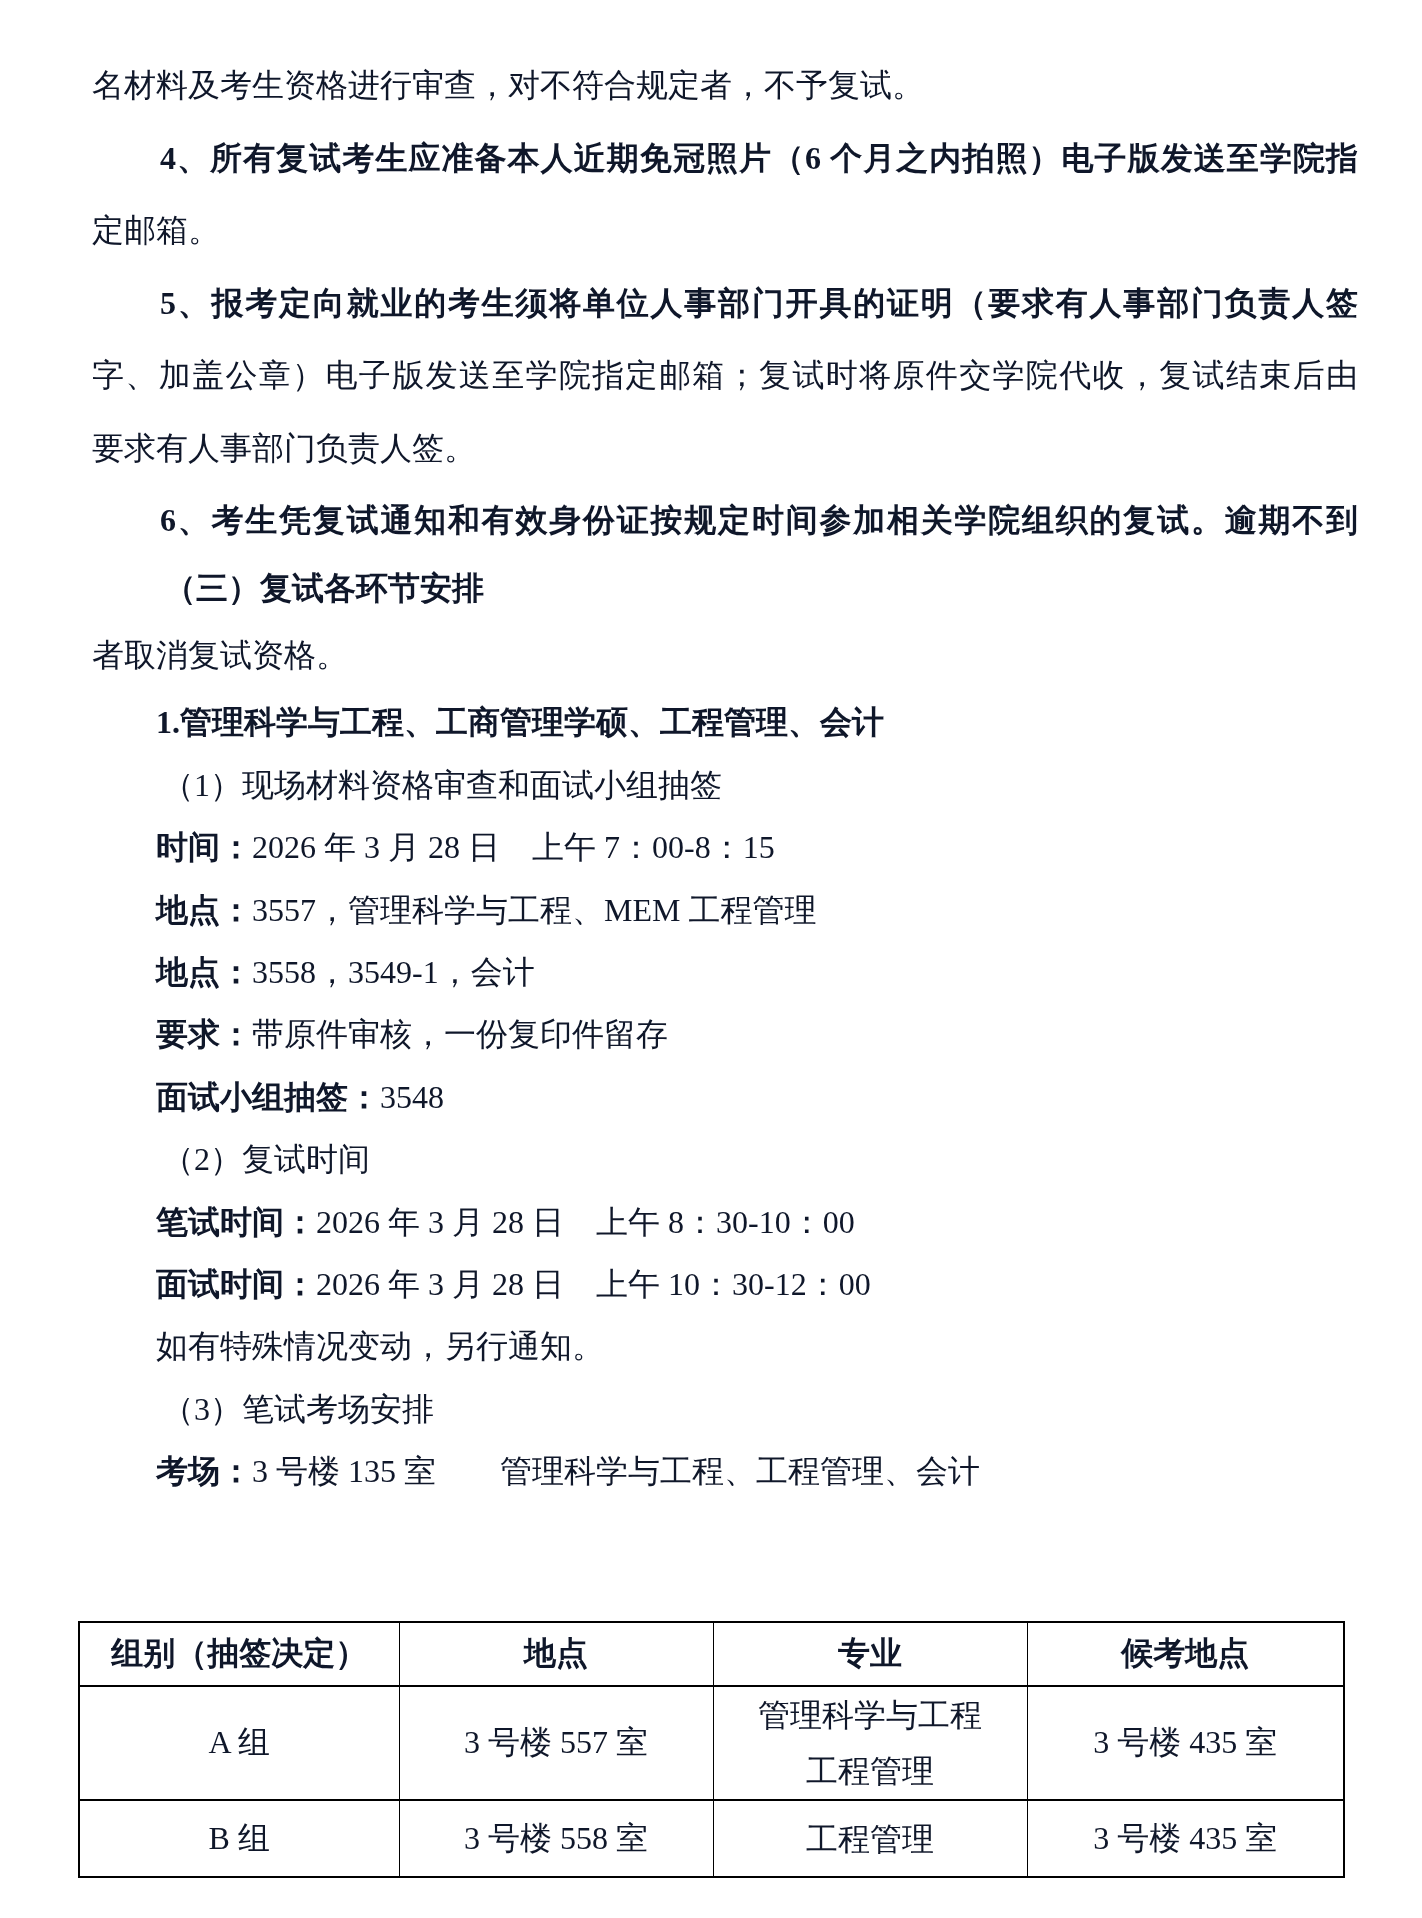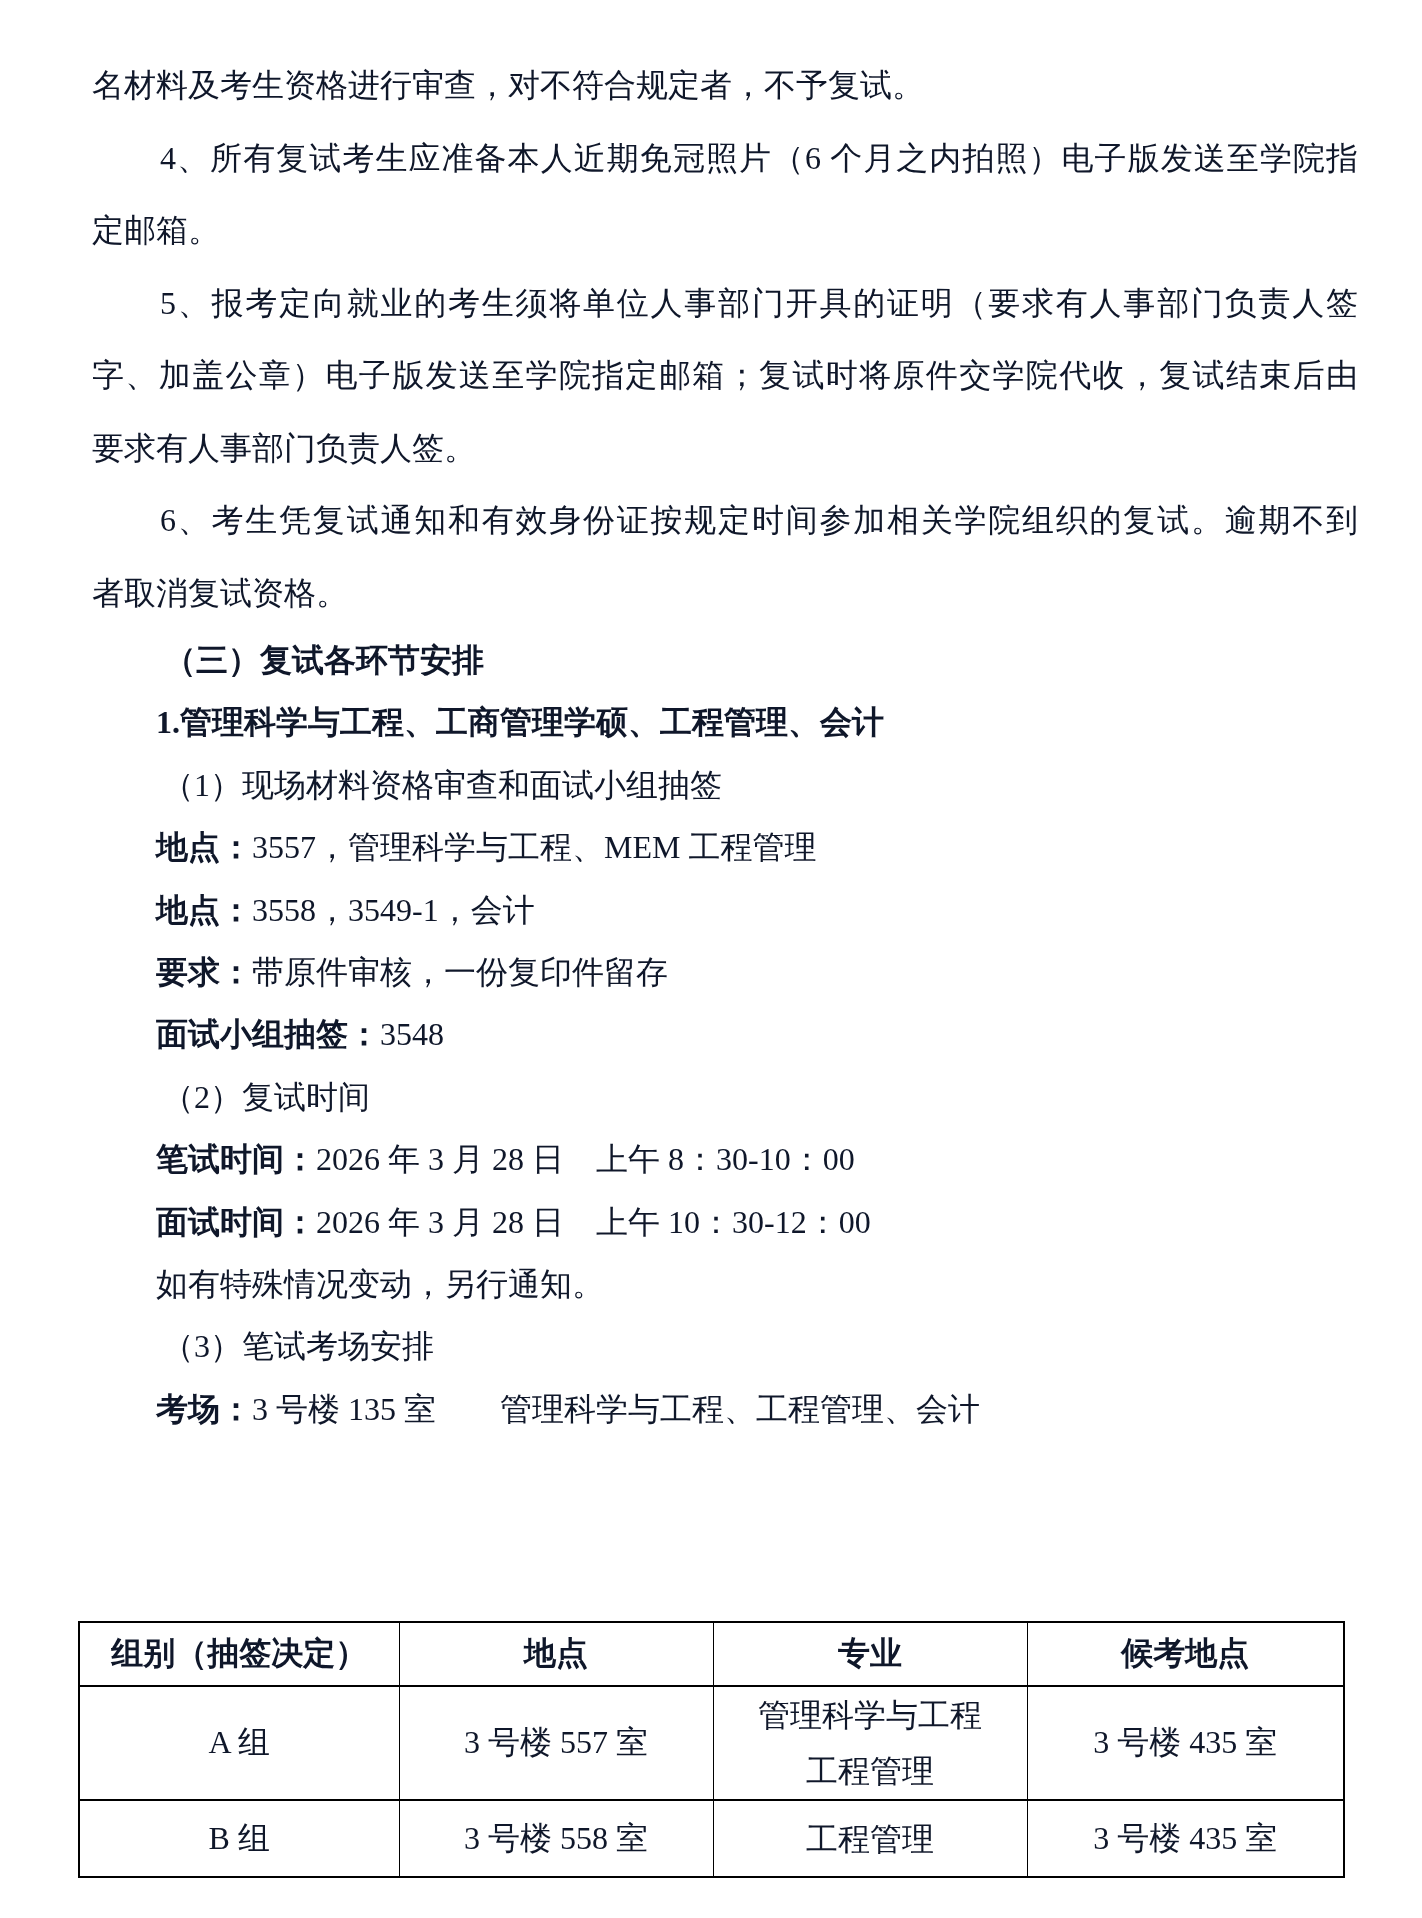--- a/index.html
+++ b/index.html
@@ -9,21 +9,21 @@
     background:#ffffff;
     color:#0f172a;
     font-family:"Liberation Serif","DejaVu Serif",serif;
     overflow:hidden;
   }
   .doc-body { padding:49px 64px 0 92px; }
   .line { font-size:32px; }
   .line.para { height:72.5px; line-height:72.5px; }
   .line.sec  { height:62.4px; line-height:62.4px; }
   
-  .style-start-full { text-indent:68px; text-align:justify; text-align-last:justify; }
+  .style-start-full { text-indent:68px; text-align:justify; text-align-last:justify;font-weight:bold; }
   .style-cont-full  { text-align:justify; text-align-last:justify; }
   .style-end        { text-align:left; }
   
   .style-h2    { font-weight:bold; padding-left:72px; }
   .style-h3    { font-weight:bold; padding-left:64px; }
   .style-h4    { font-weight:normal; padding-left:70px; }
   .style-label { padding-left:64px; }
   .style-plain { padding-left:64px; }
   .lbl { font-weight:bold; }
   
@@ -52,24 +52,25 @@
 
 <div class="page">
   <div class="doc-body">
       <div class="line para style-end">名材料及考生资格进行审查，对不符合规定者，不予复试。</div>
       <div class="line para style-start-full">4、所有复试考生应准备本人近期免冠照片（6 个月之内拍照）电子版发送至学院指</div>
       <div class="line para style-end">定邮箱。</div>
       <div class="line para style-start-full">5、报考定向就业的考生须将单位人事部门开具的证明（要求有人事部门负责人签</div>
       <div class="line para style-cont-full">字、加盖公章）电子版发送至学院指定邮箱；复试时将原件交学院代收，复试结束后由</div>
       <div class="line para style-end">要求有人事部门负责人签。</div>
       <div class="line para style-start-full">6、考生凭复试通知和有效身份证按规定时间参加相关学院组织的复试。逾期不到</div>
+      <div class="line sec style-h2">（三）复试各环节安排</div>
       <div class="line para style-end">者取消复试资格。</div>
-      <div class="line sec style-h2">（三）复试各环节安排</div>
       <div class="line sec style-h3">1.管理科学与工程、工商管理学硕、工程管理、会计</div>
       <div class="line sec style-h4">（1）现场材料资格审查和面试小组抽签</div>
+      <div class="line sec style-label"><span class="lbl">时间：</span><span>2026 年 3 月 28 日　上午 7：00-8：15</span></div>
       <div class="line sec style-label"><span class="lbl">地点：</span><span>3557，管理科学与工程、MEM 工程管理</span></div>
       <div class="line sec style-label"><span class="lbl">地点：</span><span>3558，3549-1，会计</span></div>
       <div class="line sec style-label"><span class="lbl">要求：</span><span>带原件审核，一份复印件留存</span></div>
       <div class="line sec style-label"><span class="lbl">面试小组抽签：</span><span>3548</span></div>
       <div class="line sec style-h4">（2）复试时间</div>
       <div class="line sec style-label"><span class="lbl">笔试时间：</span><span>2026 年 3 月 28 日　上午 8：30-10：00</span></div>
       <div class="line sec style-label"><span class="lbl">面试时间：</span><span>2026 年 3 月 28 日　上午 10：30-12：00</span></div>
       <div class="line sec style-plain">如有特殊情况变动，另行通知。</div>
       <div class="line sec style-h4">（3）笔试考场安排</div>
       <div class="line sec style-label"><span class="lbl">考场：</span><span>3 号楼 135 室　　管理科学与工程、工程管理、会计</span></div>

